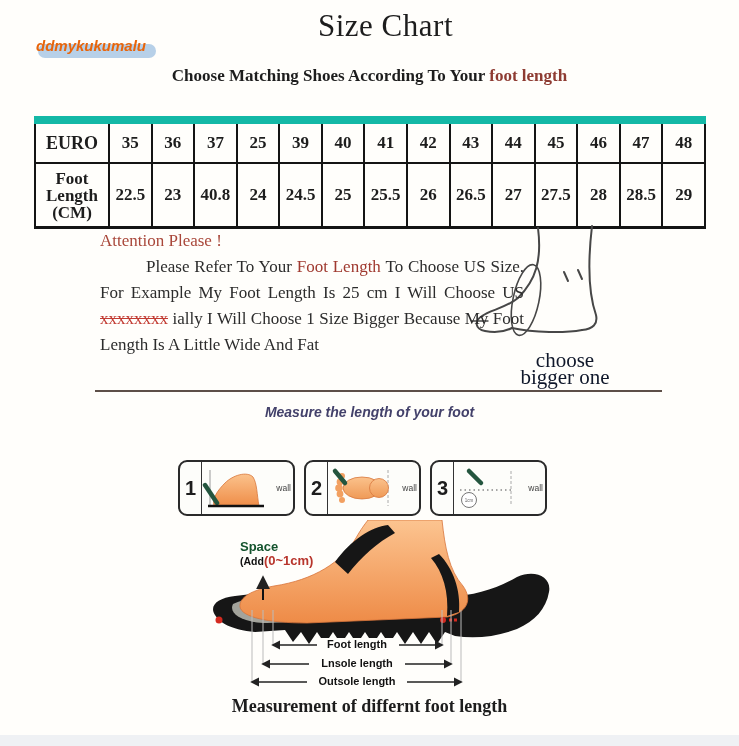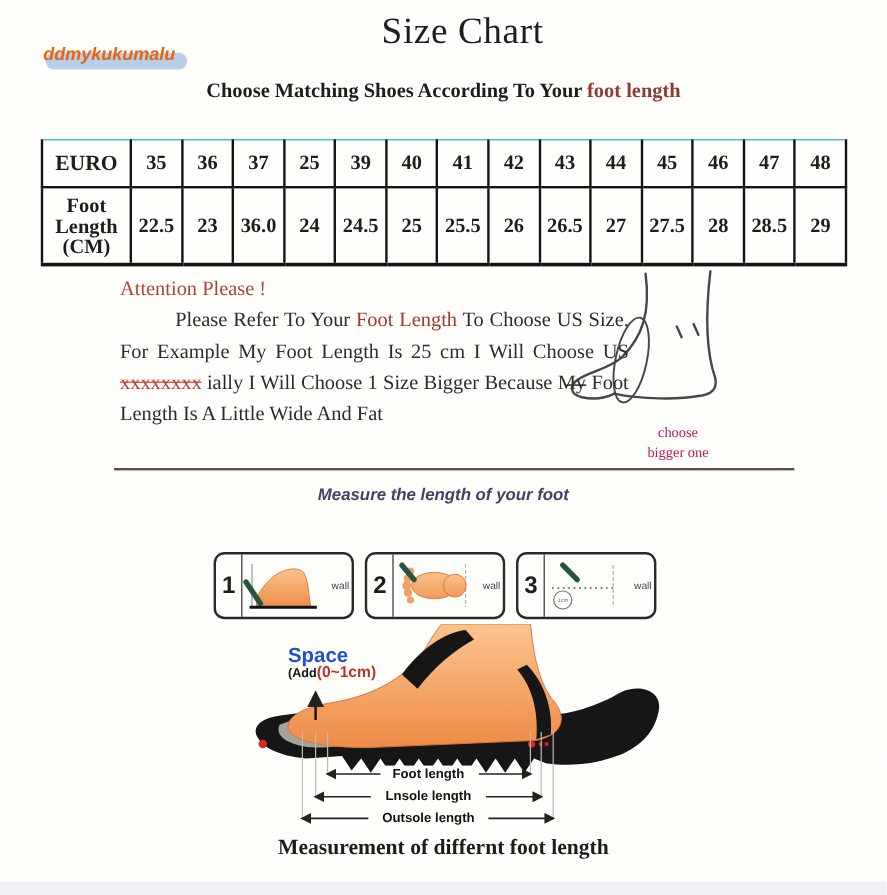--- a/index.html
+++ b/index.html
@@ -18,36 +18,36 @@
          font-size:31px;font-weight:normal;letter-spacing:.5px;margin-left:16px;}
   .subtitle{position:absolute;left:0;top:66px;width:100%;text-align:center;
             font-size:17px;font-weight:bold;}
   .subtitle .hl{color:#8e3b32;}
 
   
   table.size{position:absolute;left:34px;top:116px;width:672px;border-collapse:collapse;
              table-layout:fixed;}
   table.size td{border:2px solid #141414;text-align:center;font-weight:bold;
                 font-size:17px;padding:0;background:#fffefb;}
-  table.size tr.r1 td{height:38px;border-top:1px solid #14b8a6;}
+  table.size tr.r1 td{height:38px;border-top:8px solid #14b8a6;}
   table.size tr.r2 td{height:62px;border-bottom:3px solid #141414;}
   td.rowhead{width:72px;font-size:15px;line-height:17px;}
   tr.r1 td.rowhead{font-size:18px;}
 
   
   .attention{position:absolute;left:100px;top:231px;width:424px;z-index:2;}
   .att-head{font-size:17px;color:#a9473a;margin-bottom:3px;}
   .att-body{font-size:17px;line-height:26px;text-align:justify;text-indent:46px;color:#2c2c2c;}
   .att-red{color:#a03a30;}
   .att-strike{color:#c23b32;text-decoration:line-through;text-decoration-color:#c23b32;}
 
   .foot-sketch{position:absolute;left:472px;top:220px;z-index:1;}
 
   .choose-note{position:absolute;left:515px;top:352px;width:100px;text-align:center;
-               font-size:12px;line-height:17px;color:#be185d;}
+               font-size:21px;line-height:17px;color:#0f172a;}
 
   .divider{position:absolute;left:95px;top:390px;width:567px;height:2px;background:#5d4f48;}
 
   .measure-head{position:absolute;left:0;top:404px;width:100%;text-align:center;
                 font-family:"Liberation Sans",sans-serif;font-weight:bold;font-style:italic;
                 font-size:14px;color:#43416a;}
 
   
   .panels{position:absolute;left:178px;top:460px;display:flex;gap:9px;}
   .panel{position:relative;width:113px;height:52px;border:2.5px solid #2a2a2a;
@@ -56,21 +56,21 @@
          font-family:"Liberation Sans",sans-serif;font-weight:bold;font-size:20px;
          border-right:1.5px solid #333;}
   .p-art{flex:1;display:flex;align-items:center;}
   .wall{position:absolute;right:2px;top:50%;transform:translateY(-50%);
         font-family:"Liberation Sans",sans-serif;font-size:8.5px;color:#444;}
 
   
   .big-diagram{position:absolute;left:195px;top:520px;}
   .space-label{position:absolute;left:240px;top:540px;z-index:3;
                font-family:"Liberation Sans",sans-serif;font-weight:bold;line-height:13px;}
-  .space-l1{font-size:17px;color:#1d4ed8;}
+  .space-l1{font-size:13px;color:#14532d;}
   .space-black{font-size:10.5px;color:#111;}
   .space-red{font-size:13px;color:#b8352c;}
 
   .caption{position:absolute;left:0;top:696px;width:100%;text-align:center;
            font-size:18px;font-weight:bold;}
 
   .bottom-strip{position:absolute;left:0;top:735px;width:739px;height:11px;background:#eff1f4;}
 
   svg text{font-family:"Liberation Sans",sans-serif;}
 </style>
@@ -105,21 +105,21 @@
       <td>44</td>
       <td>45</td>
       <td>46</td>
       <td>47</td>
       <td>48</td>
     </tr>
     <tr class="r2">
       <td class="rowhead">Foot Length (CM)</td>
       <td>22.5</td>
       <td>23</td>
-      <td>36.0</td>
+      <td>40.8</td>
       <td>24</td>
       <td>24.5</td>
       <td>25</td>
       <td>25.5</td>
       <td>26</td>
       <td>26.5</td>
       <td>27</td>
       <td>27.5</td>
       <td>28</td>
       <td>28.5</td>

